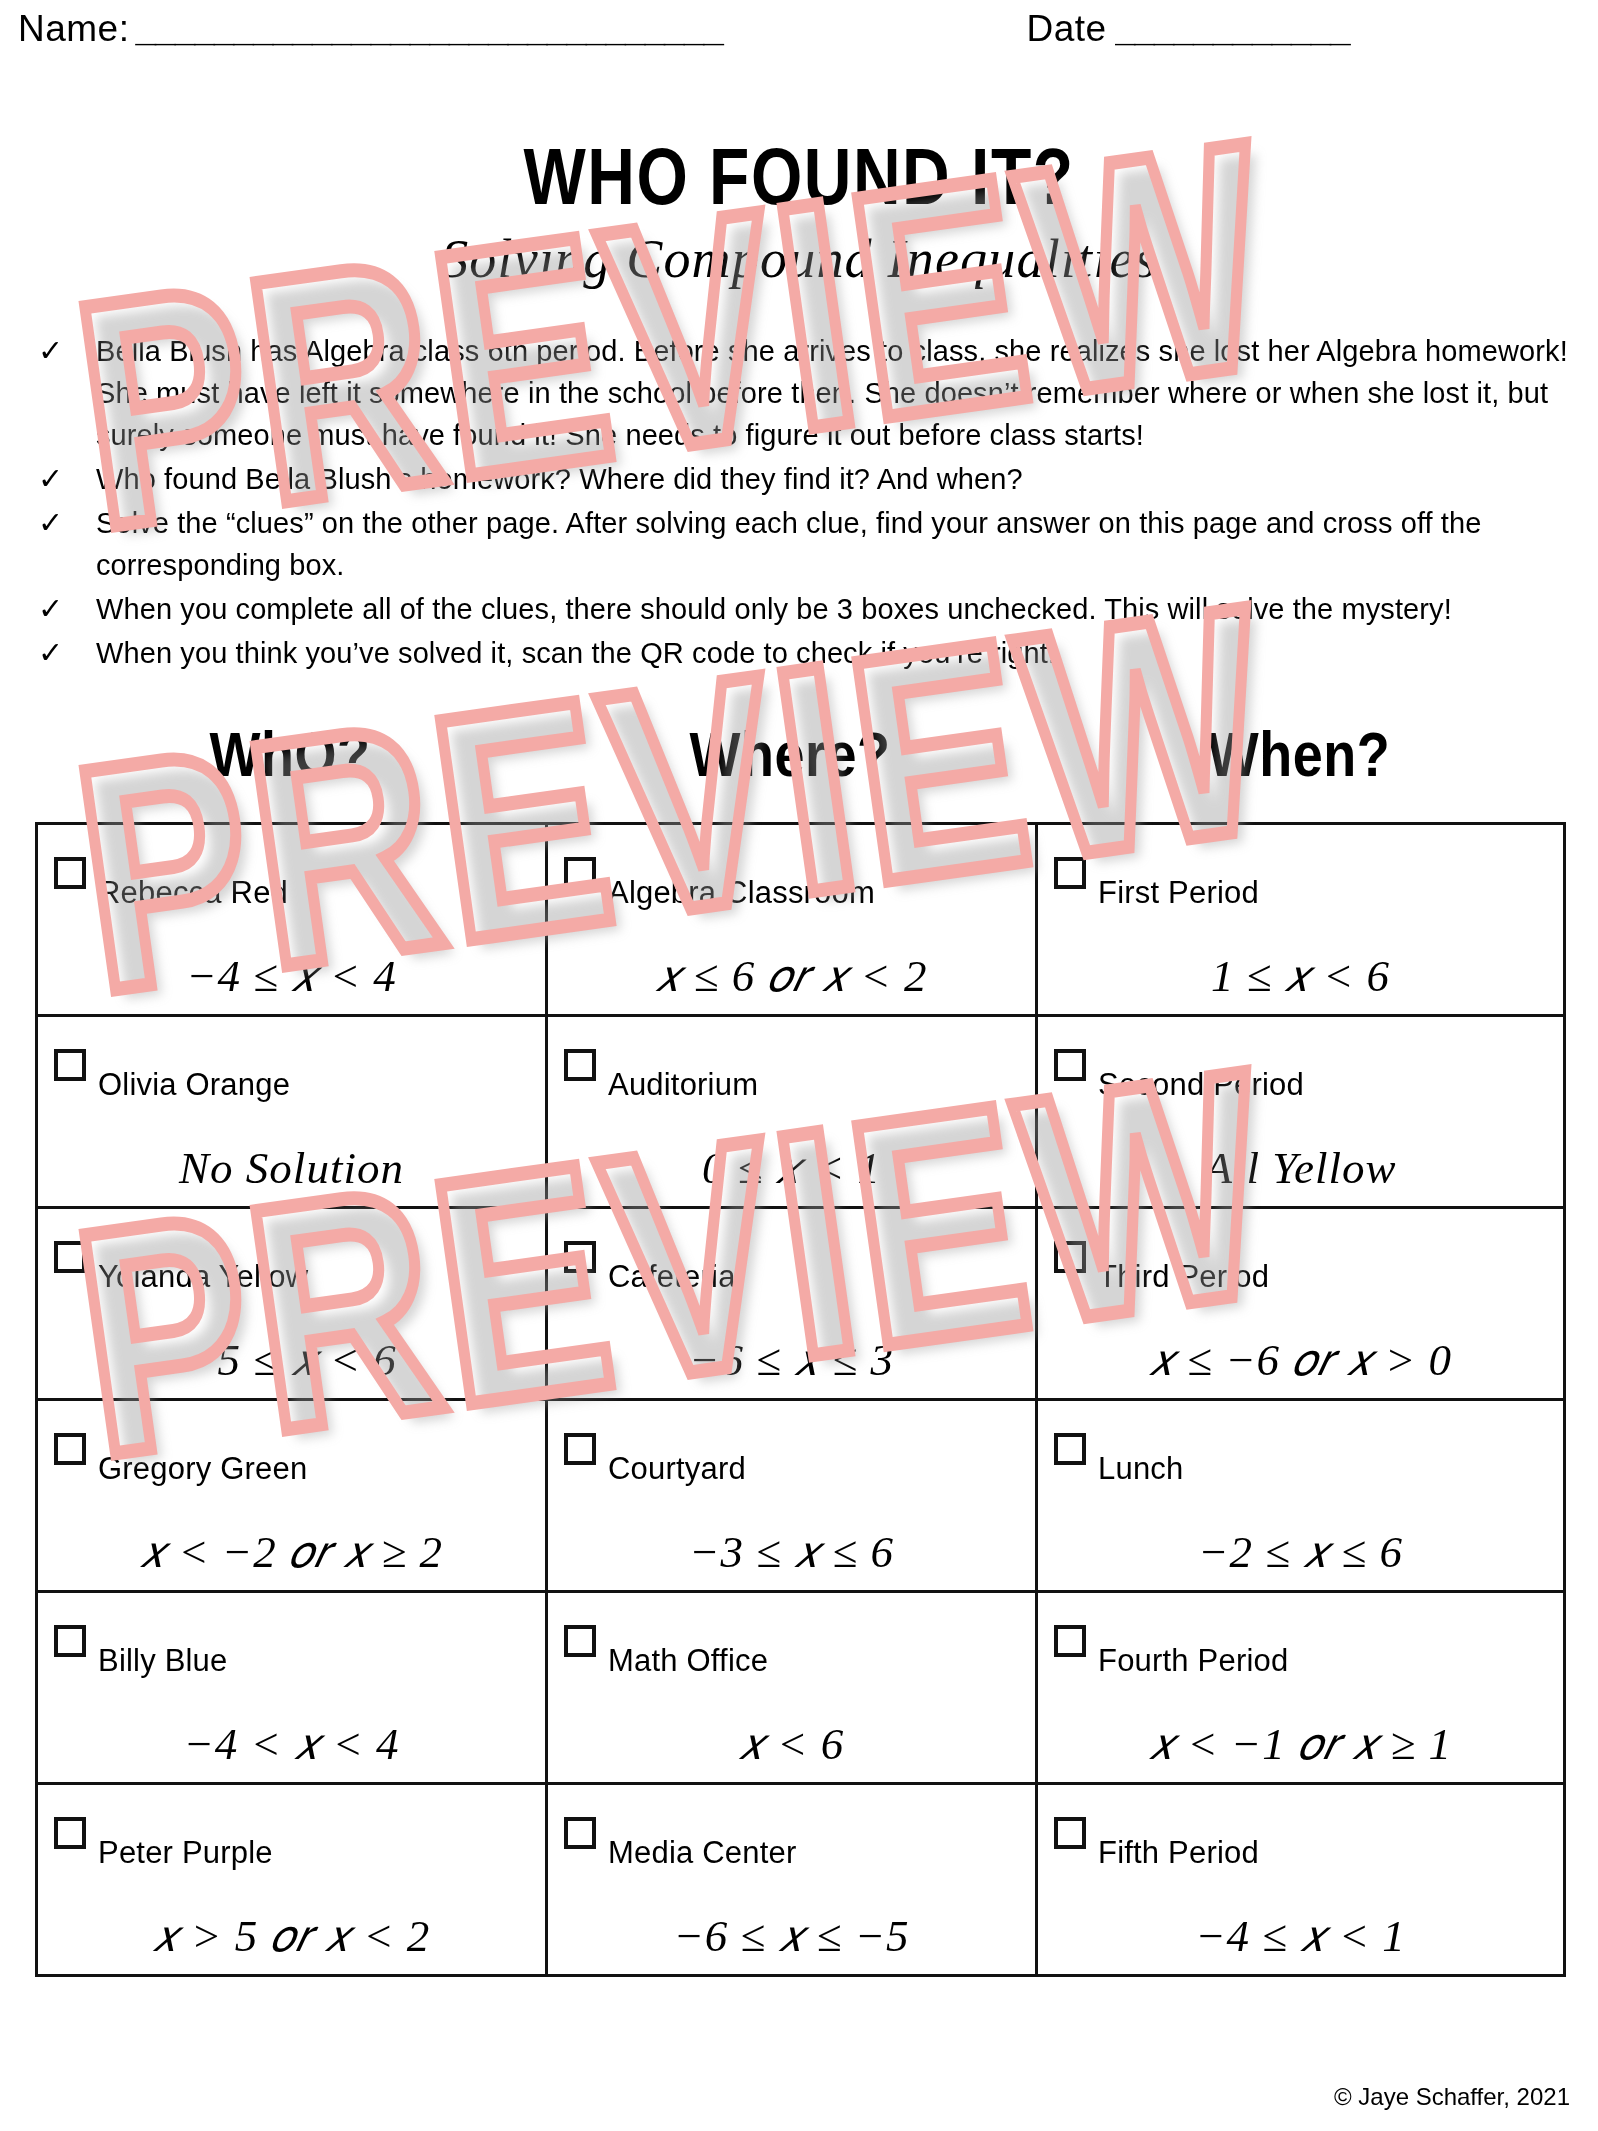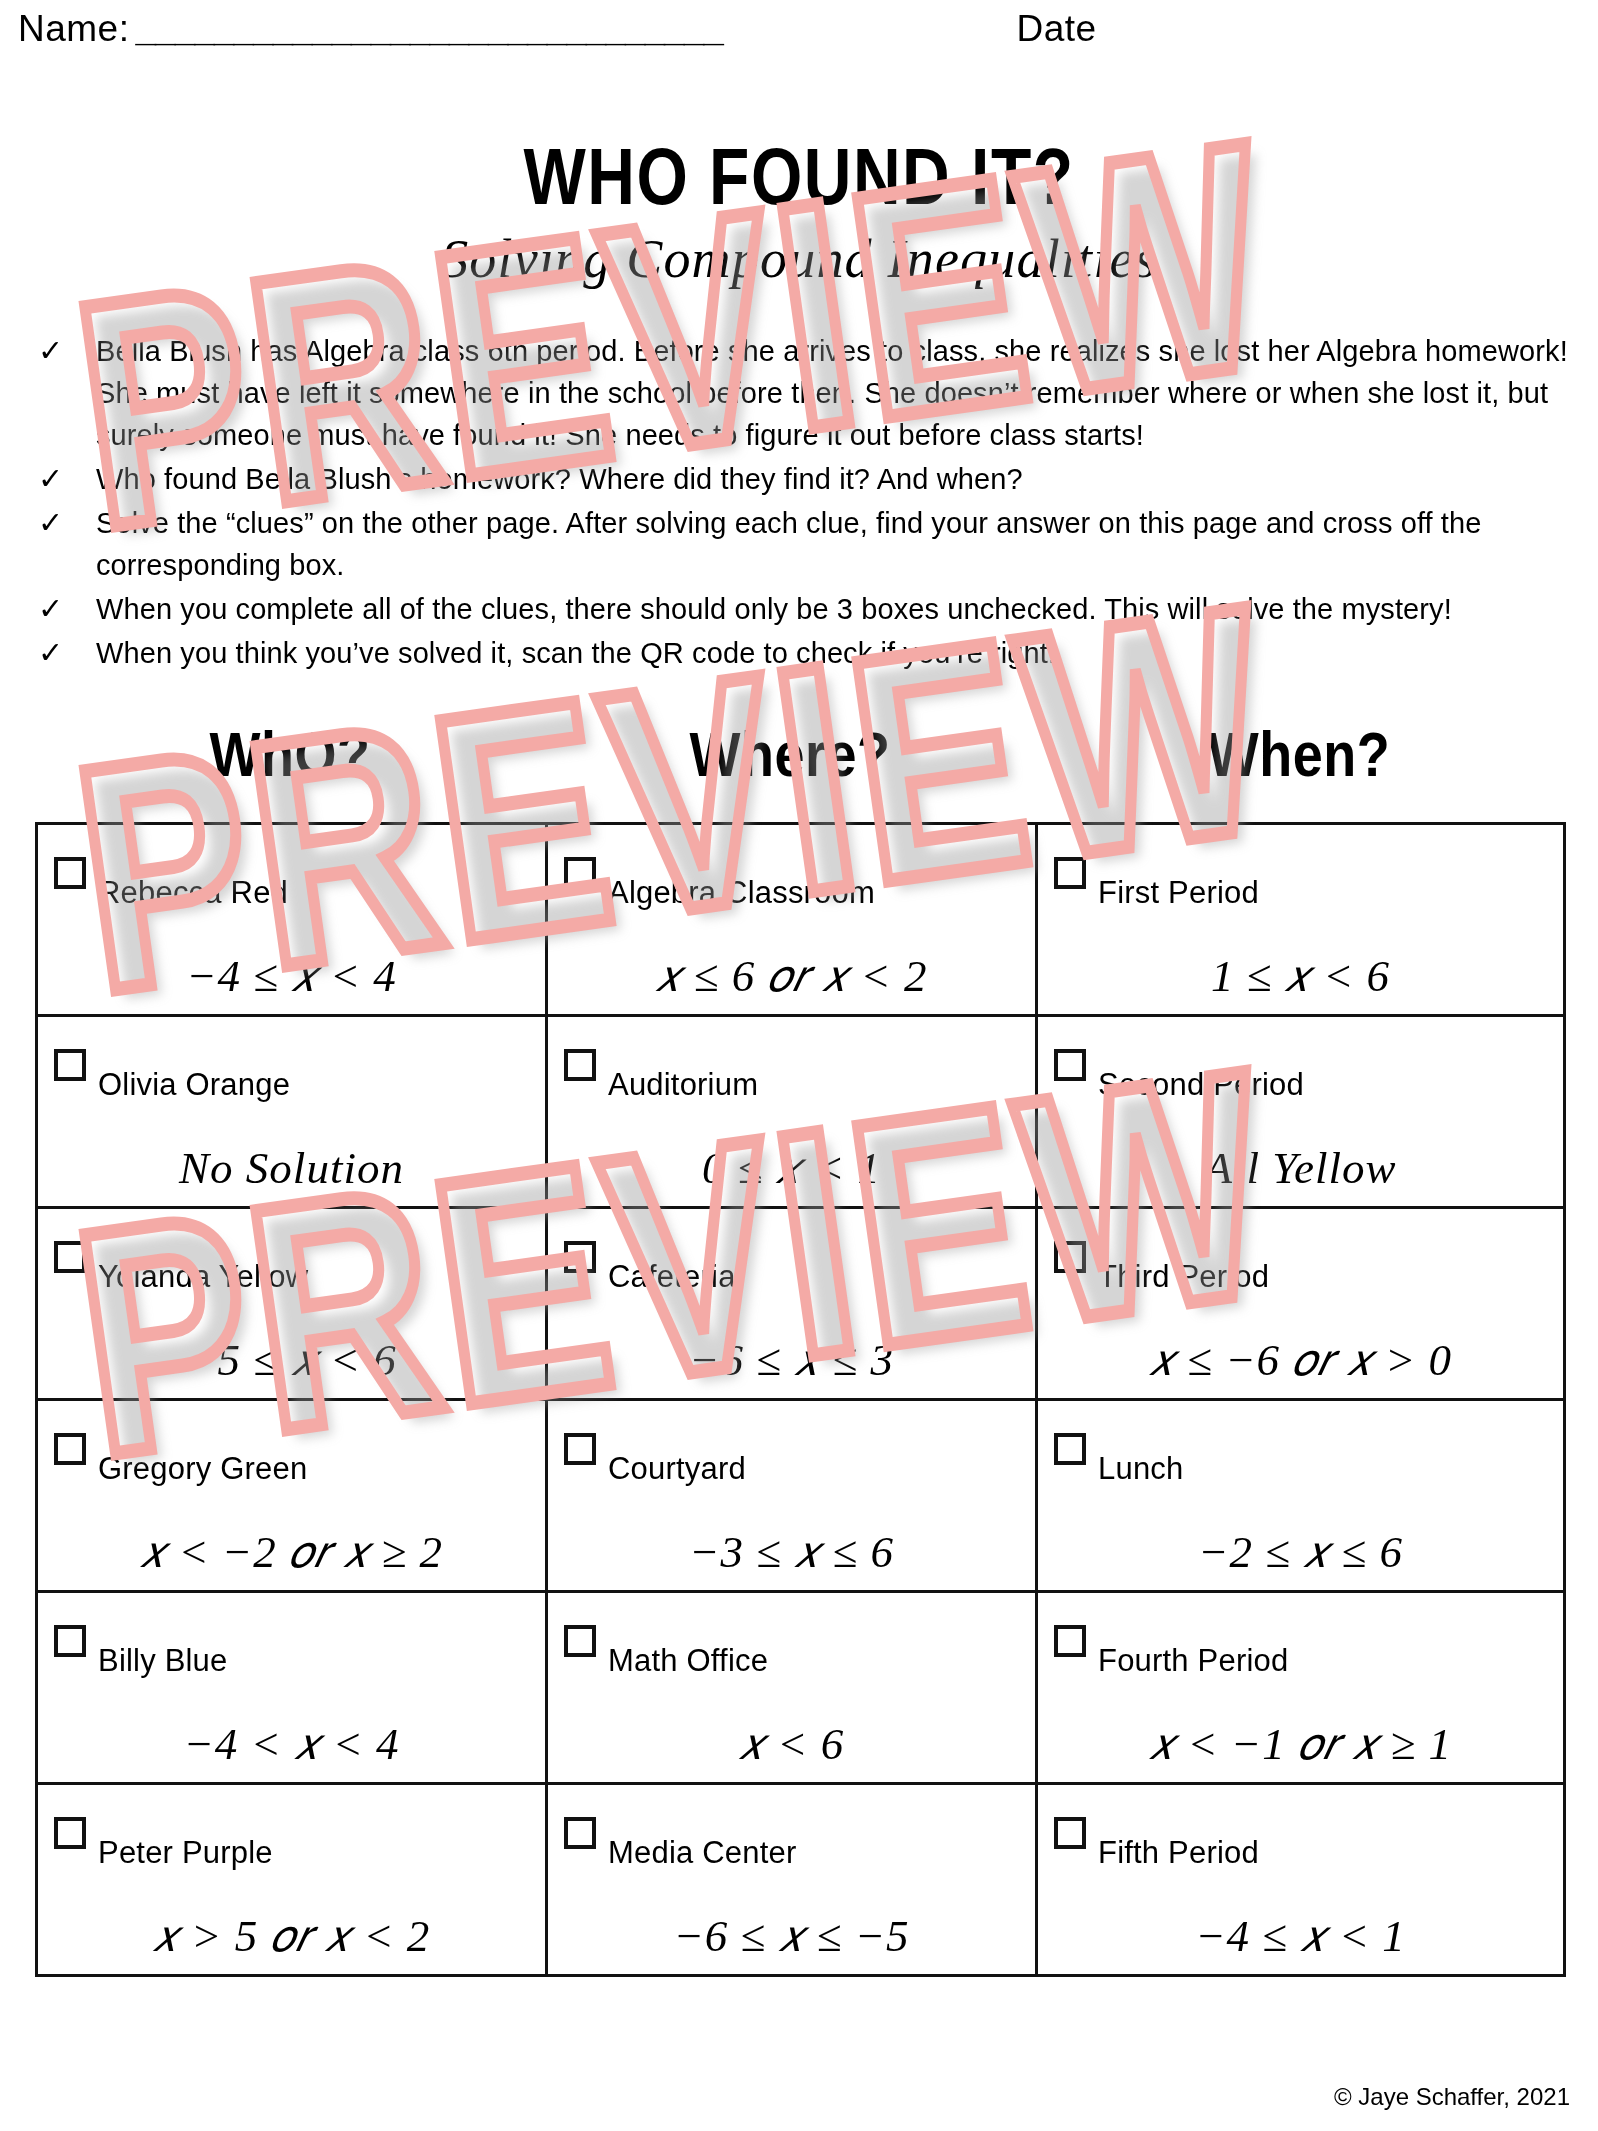--- a/index.html
+++ b/index.html
@@ -32,21 +32,21 @@
   }
   .nd-label { font-size: 37px; }
   .nd-rule {
     font-size: 37px;
     letter-spacing: -1px;
     overflow: hidden;
     display: inline-block;
     font-weight: bold;
   }
   #name-rule { width: 855px; margin-left: 6px; }
-  #date-label { margin-left: 26px; }
+  #date-label { margin-left: 36px; }
   #date-rule { width: 340px; margin-left: 8px; }
 
   
   #worksheet-title {
     position: absolute;
     top: 130px;
     left: 0;
     width: 1598px;
     text-align: center;
     font-family: "Liberation Sans", sans-serif;
@@ -211,20 +211,21 @@
     transform: rotate(-8deg) scaleY(1.28);
   }
 </style>
 </head>
 <body>
 
 <div id="name-date-row">
   <span class="nd-label">Name:</span>
   <span class="nd-rule" id="name-rule">______________________________</span>
   <span class="nd-label" id="date-label">Date</span>
+  <span class="nd-rule" id="date-rule">____________</span>
 </div>
 
 <div id="worksheet-title">WHO FOUND IT?</div>
 <div id="worksheet-subtitle">Solving Compound Inequalities</div>
 
 <div id="instructions">
   <div class="instr-row">
     <span class="instr-check">✓</span>
     <span class="instr-text">Bella Blush has Algebra class 6th period. Before she arrives to class, she realizes she lost her Algebra homework! She must have left it somewhere in the school before then. She doesn’t remember where or when she lost it, but surely someone must have found it! She needs to figure it out before class starts!</span>
   </div>

